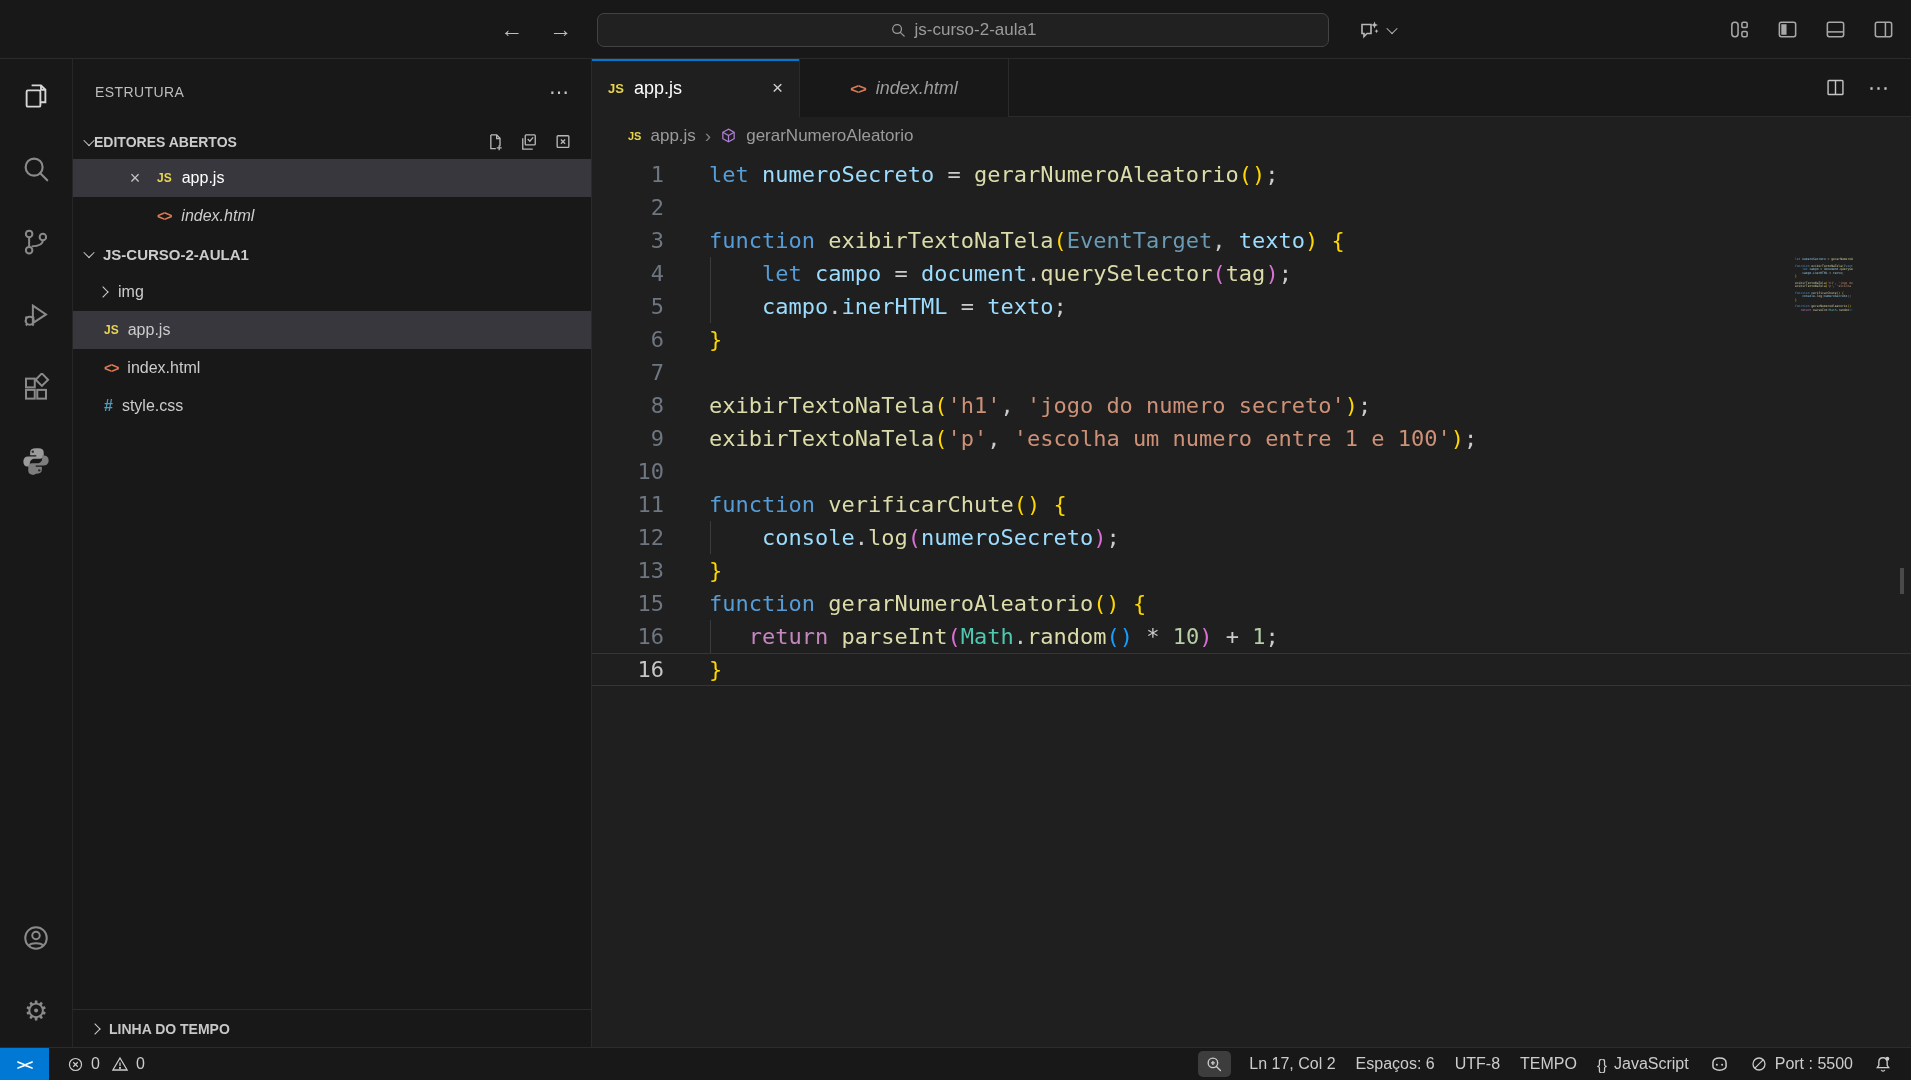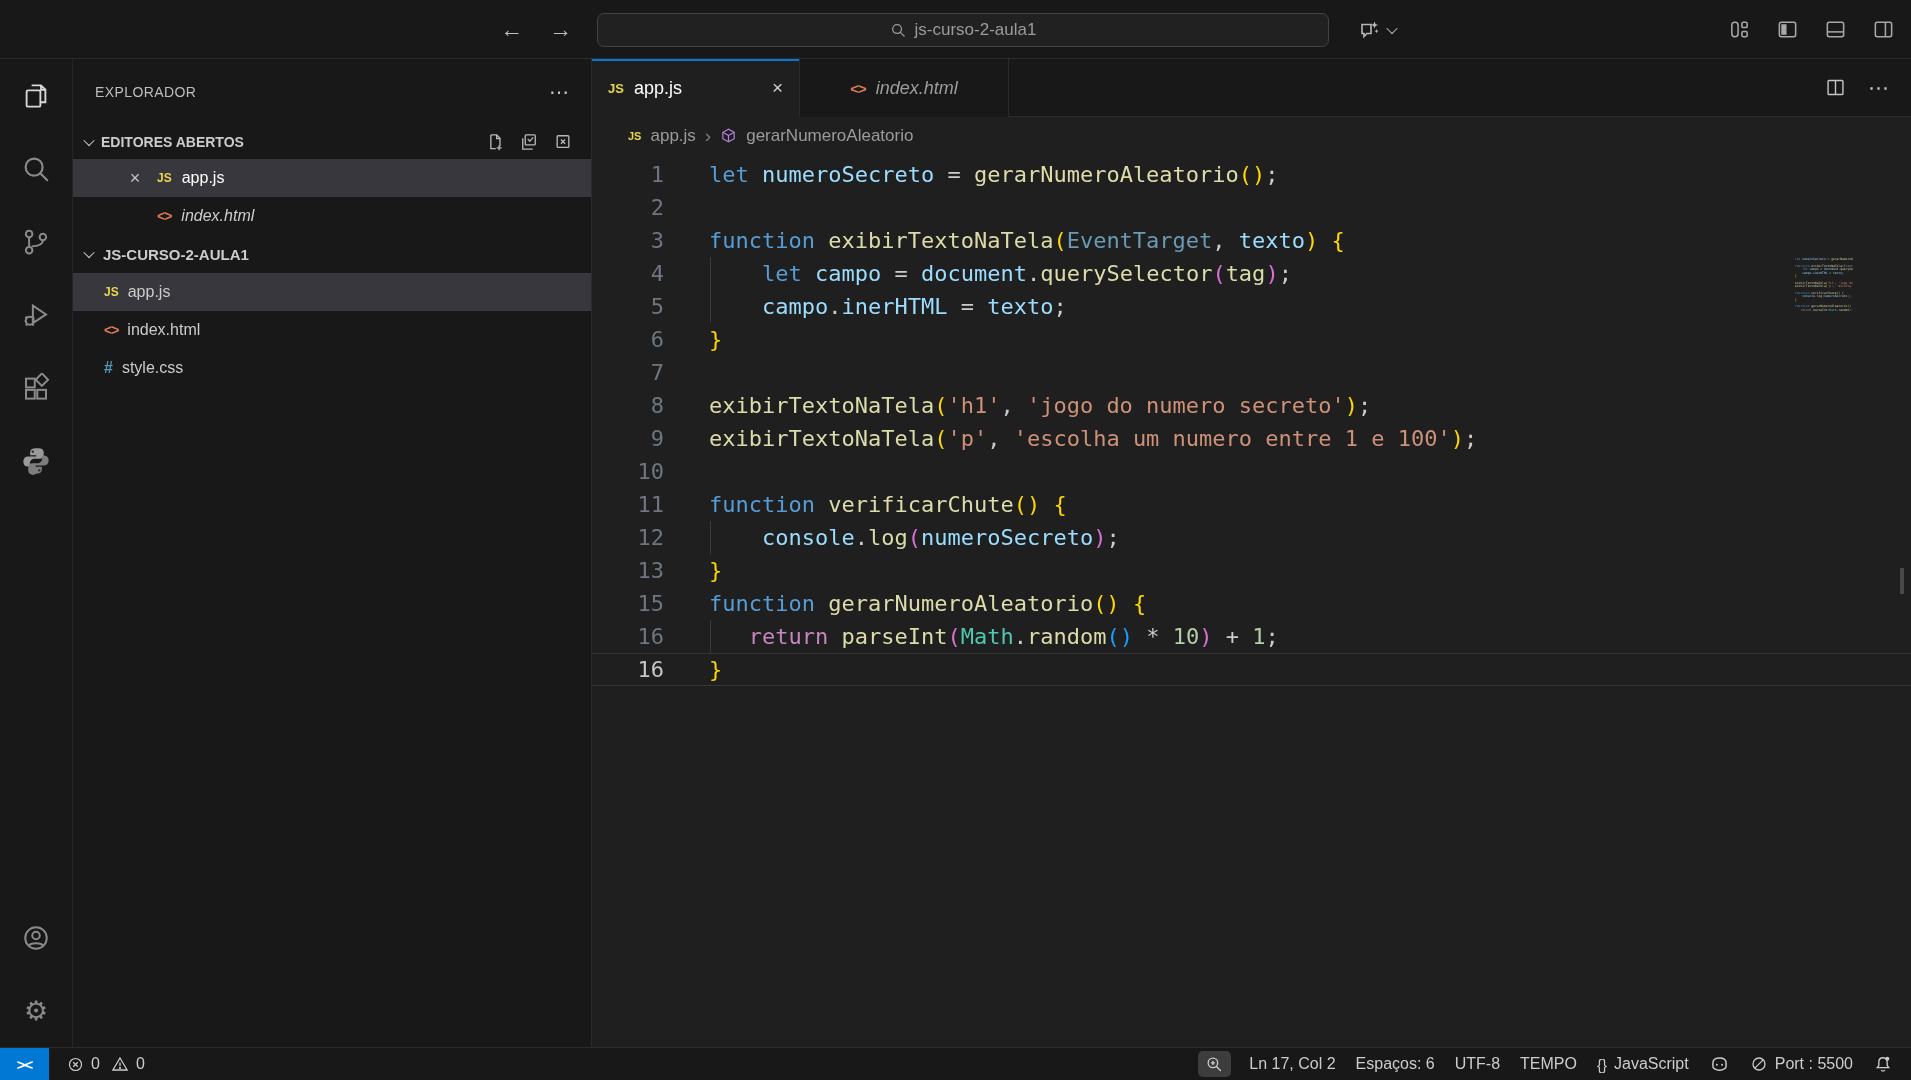--- a/index.html
+++ b/index.html
@@ -28,21 +28,21 @@
   .act-item.python { height:74px; }
   .act-spacer { flex:1; }
   .gear-glyph { font-size:27px; color:#8a8a8a; }
 
   
   .sidebar { width:519px; background:#181818; border-right:1px solid #2b2b2b;
     display:flex; flex-direction:column; color:#cccccc; }
   .sidebar-title { height:66px; display:flex; align-items:center; padding:0 22px; }
   .sidebar-title .t { font-size:14px; color:#bdbdbd; letter-spacing:0.4px; }
   .sidebar-title .more { margin-left:auto; color:#c5c5c5; font-size:20px; }
-  .sec-header { height:34px; display:flex; align-items:center; gap:8px; padding:0 8px 0 12px;
+  .sec-header { height:34px; display:flex; align-items:center; gap:1px; padding:0 8px 0 12px;
     font-weight:bold; font-size:14px; }
   .sec-header .tools { margin-left:auto; display:flex; gap:14px; padding-right:10px; }
   .chev { width:8px; height:8px; border-right:1.7px solid #cccccc; border-bottom:1.7px solid #cccccc;
     display:inline-block; flex:0 0 auto; }
   .chev.down { transform:rotate(45deg) translate(-1px,-1px); }
   .chev.right { transform:rotate(-45deg); }
   .row { height:38px; display:flex; align-items:center; font-size:16px; color:#cccccc; }
   .row.sel { background:#37373d; }
   .oe-row { padding-left:50px; gap:10px; }
   .oe-row.no-close { padding-left:84px; }
@@ -216,21 +216,21 @@
             <path d="M6.3 18.2c1.2-2.8 10.2-2.8 11.4 0"></path>
         </svg>
       </div>
       <div class="act-item">
         <span class="gear-glyph">⚙</span>
       </div>
     </div>
 
     <div class="sidebar">
       <div class="sidebar-title">
-        <span class="t">EXPLORADOR</span>
+        <span class="t">ESTRUTURA</span>
         <span class="more">⋯</span>
       </div>
 
       <div class="sec-header">
         <span class="chev down"></span>
         <span>EDITORES ABERTOS</span>
         <span class="tools">
           <span>
             <svg width="20" height="20" viewBox="0 0 24 24" fill="none" stroke="#b8b8b8" stroke-width="1.6">
                 <path d="M7 3.5h7l4 4V17"></path>
@@ -262,34 +262,42 @@
       </div>
       <div class="row oe-row no-close">
         <span class="html-badge">&lt;&gt;</span>
         <span class="preview-label">index.html</span>
       </div>
 
       <div class="row" style="font-weight:bold; padding-left:12px; gap:10px; font-size:15px;">
         <span class="chev down"></span>
         <span>JS-CURSO-2-AULA1</span>
       </div>
+      <div class="row tree-row">
+        <span class="chev right"></span>
+        <span>img</span>
+      </div>
       <div class="row sel tree-row file">
         <span class="js-badge">JS</span>
         <span>app.js</span>
       </div>
       <div class="row tree-row file">
         <span class="html-badge">&lt;&gt;</span>
         <span>index.html</span>
       </div>
       <div class="row tree-row file">
         <span class="css-badge">#</span>
         <span>style.css</span>
       </div>
 
       <div class="bottom-secs">
+        <div class="bottom-sec">
+          <span class="chev right"></span>
+          <span>LINHA DO TEMPO</span>
+        </div>
       </div>
     </div>
 
     <div class="editor">
       <div class="tabbar">
         <div class="tab active">
           <span class="js-badge" style="font-size:13px">JS</span>
           <span>app.js</span>
           <span class="tclose">×</span>
         </div>

